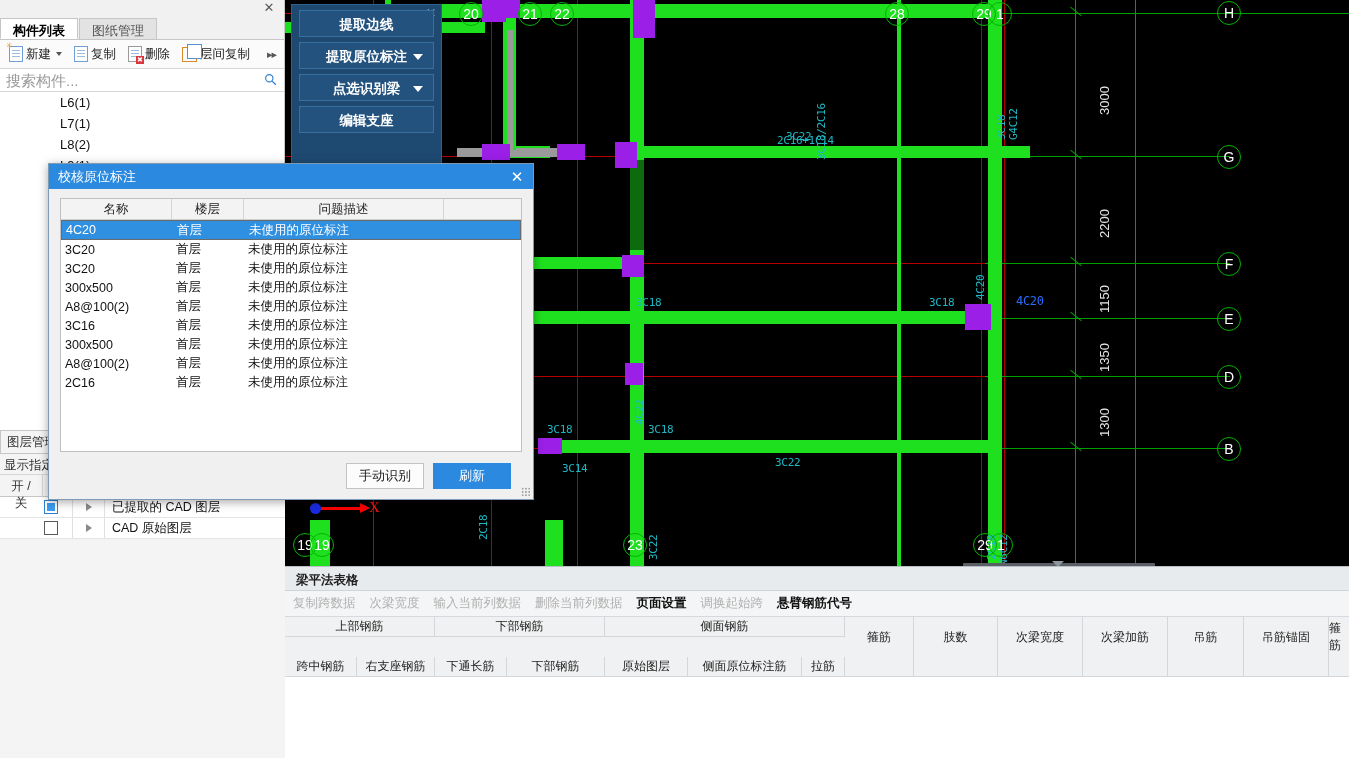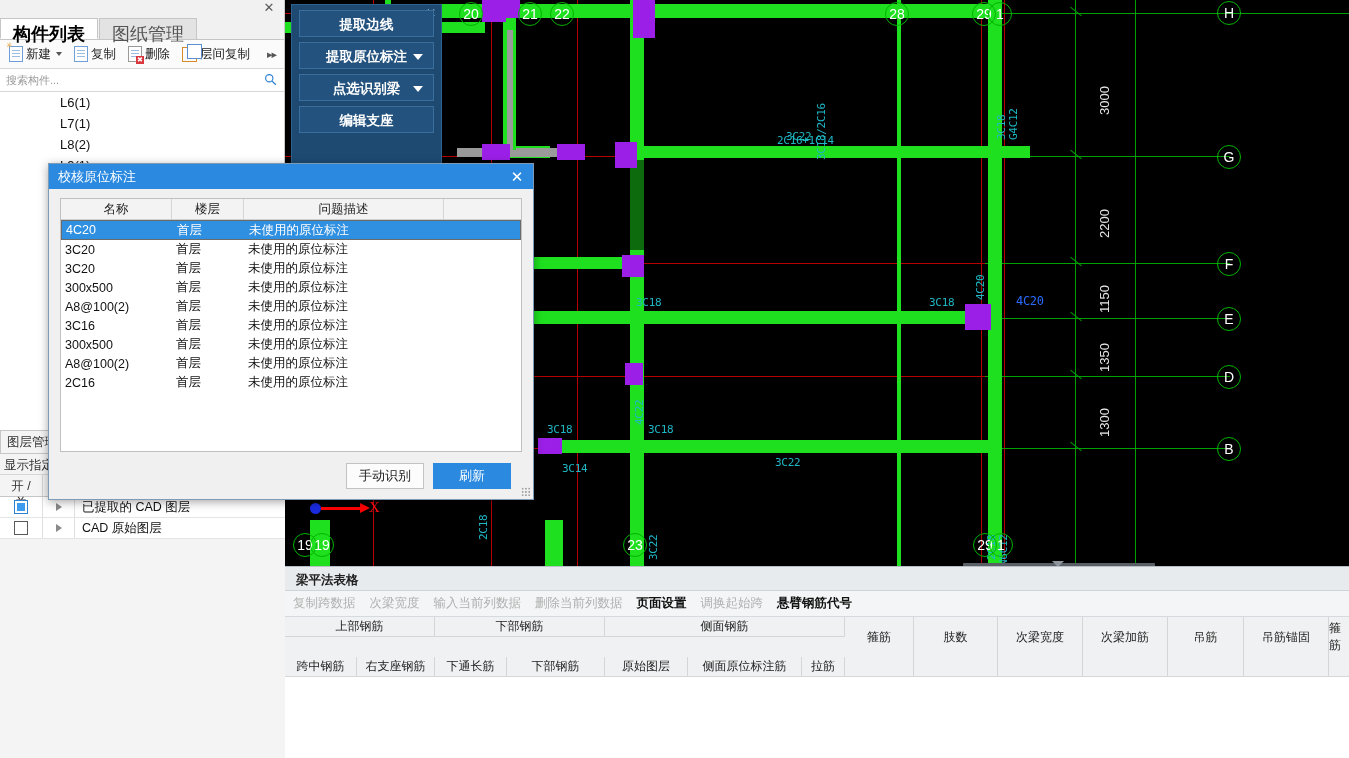--- a/index.html
+++ b/index.html
@@ -67,21 +67,21 @@
     position: absolute; left: 0; top: 0; width: 285px; height: 758px;
     background: #f1f1f1; border-right: 1px solid #c8c8c8;
   }
   #lp-titlebar { position: relative; height: 18px; background: #f1f1f1; }
   #lp-close {
     position: absolute; right: 8px; top: 1px; width: 14px; height: 14px;
     color: #5a5a5a; font-size: 13px; line-height: 14px; text-align: center; cursor: pointer;
   }
   #lp-tabs { display: flex; height: 22px; background: #f1f1f1; border-bottom: 1px solid #c6c6c6; }
   .lp-tab {
-    padding: 3px 12px 2px 12px; font-size: 18px; cursor: pointer;
+    padding: 3px 12px 2px 12px; font-size: 13px; cursor: pointer;
     background: #e3e3e3; border: 1px solid #c6c6c6; border-bottom: none;
     color: #555; margin-right: 1px;
   }
   .lp-tab.active { background: #ffffff; color: #000; font-weight: bold; border-bottom: 1px solid #ffffff; }
   #lp-toolbar {
     display: flex; align-items: center; height: 29px; background: #fbfbfb;
     border-bottom: 1px solid #d8d8d8; padding: 0 4px; gap: 2px;
   }
   .tb-btn { display: flex; align-items: center; gap: 3px; padding: 2px 5px; cursor: pointer; font-size: 12.5px; color: #222; }
   .tb-caret { width: 0; height: 0; border-left: 3.5px solid transparent; border-right: 3.5px solid transparent; border-top: 4px solid #555; margin-left: 2px; }
@@ -92,37 +92,37 @@
   .doc-ico.del::after { content:"✖"; position:absolute; right:-3px; bottom:-3px; font-size:7px; color:#fff; background:#d9363e; width:8px; height:8px; line-height:8px; text-align:center; }
   .layer-ico { position:relative; width:15px; height:15px; border:1px solid #d98a2b; }
   .layer-ico::after { content:""; position:absolute; left:4px; top:-4px; width:13px; height:13px; border:1px solid #5b8fd0; background:#fff; }
   .tb-more { margin-left:auto; color:#555; font-size:11px; padding-right:4px; cursor:pointer; letter-spacing:-1px; }
   #lp-search {
     position: relative; height: 23px; background: #fff; border-bottom: 1px solid #d8d8d8;
     display: flex; align-items: center;
   }
   #lp-search input {
     border: none; outline: none; width: 100%; height: 21px;
-    padding: 0 24px 0 6px; font-size: 11px; color: #222;
+    padding: 0 24px 0 6px; font-size: 15px; color: #222;
     font-family: "Liberation Sans", sans-serif; background: transparent;
   }
   #lp-search input::placeholder { color: #9a9a9a; }
   #search-icon { position: absolute; right: 7px; top: 4px; width: 13px; height: 13px; }
   #lp-tree { background: #ffffff; height: 348px; overflow: hidden; border-bottom: 1px solid #d8d8d8; }
   .tree-item { padding: 3px 0 3px 60px; font-size: 13px; color: #111; cursor: pointer; line-height: 15px; }
 
   #layer-panel { position: absolute; left: 0; top: 430px; width: 285px; height: 328px; background: #f4f4f4; }
   #layer-tab {
     display: inline-block; padding: 3px 6px 2px 6px; font-size: 12.5px; color: #333;
     background: #f4f4f4; border: 1px solid #c6c6c6; border-bottom: none; cursor: pointer;
   }
   #layer-sub { height: 22px; border-top: 1px solid #c6c6c6; border-bottom: 1px solid #d6d6d6; padding: 3px 4px; font-size: 12.5px; color: #333; background:#f4f4f4; }
   #layer-head { height: 22px; border-bottom: 1px solid #c6c6c6; display: flex; background: #f4f4f4; }
   .lh-cell { font-size: 12.5px; color: #333; padding: 3px 6px; border-right: 1px solid #d6d6d6; }
-  .layer-row { display: flex; align-items: center; height: 21px; background: #fff; border-bottom: 1px solid #e4e4e4; }
+  .layer-row { display: flex; align-items: center; height: 21px; background: #fff; border-bottom: 1px solid #e4e4e4; padding-left: 30px; }
   .layer-chk-cell { width: 43px; display: flex; align-items: center; justify-content: center; border-right: 1px solid #e0e0e0; height: 100%; }
   .chk { width: 14px; height: 14px; border: 1px solid #5a5a5a; background: #fff; cursor: pointer; position: relative; }
   .chk.on { border-color: #2f7fd0; }
   .chk.on::after { content:""; position:absolute; left:2px; top:2px; right:2px; bottom:2px; background:#3d9bf0; }
   .layer-exp-cell { width: 32px; display: flex; align-items: center; justify-content: center; border-right: 1px solid #e0e0e0; height: 100%; }
   .tri { width: 0; height: 0; border-top: 4px solid transparent; border-bottom: 4px solid transparent; border-left: 6px solid #8a8a8a; cursor: pointer; }
   .layer-name { padding-left: 7px; font-size: 12.5px; color: #111; }
 
   
   #float-toolbar {

